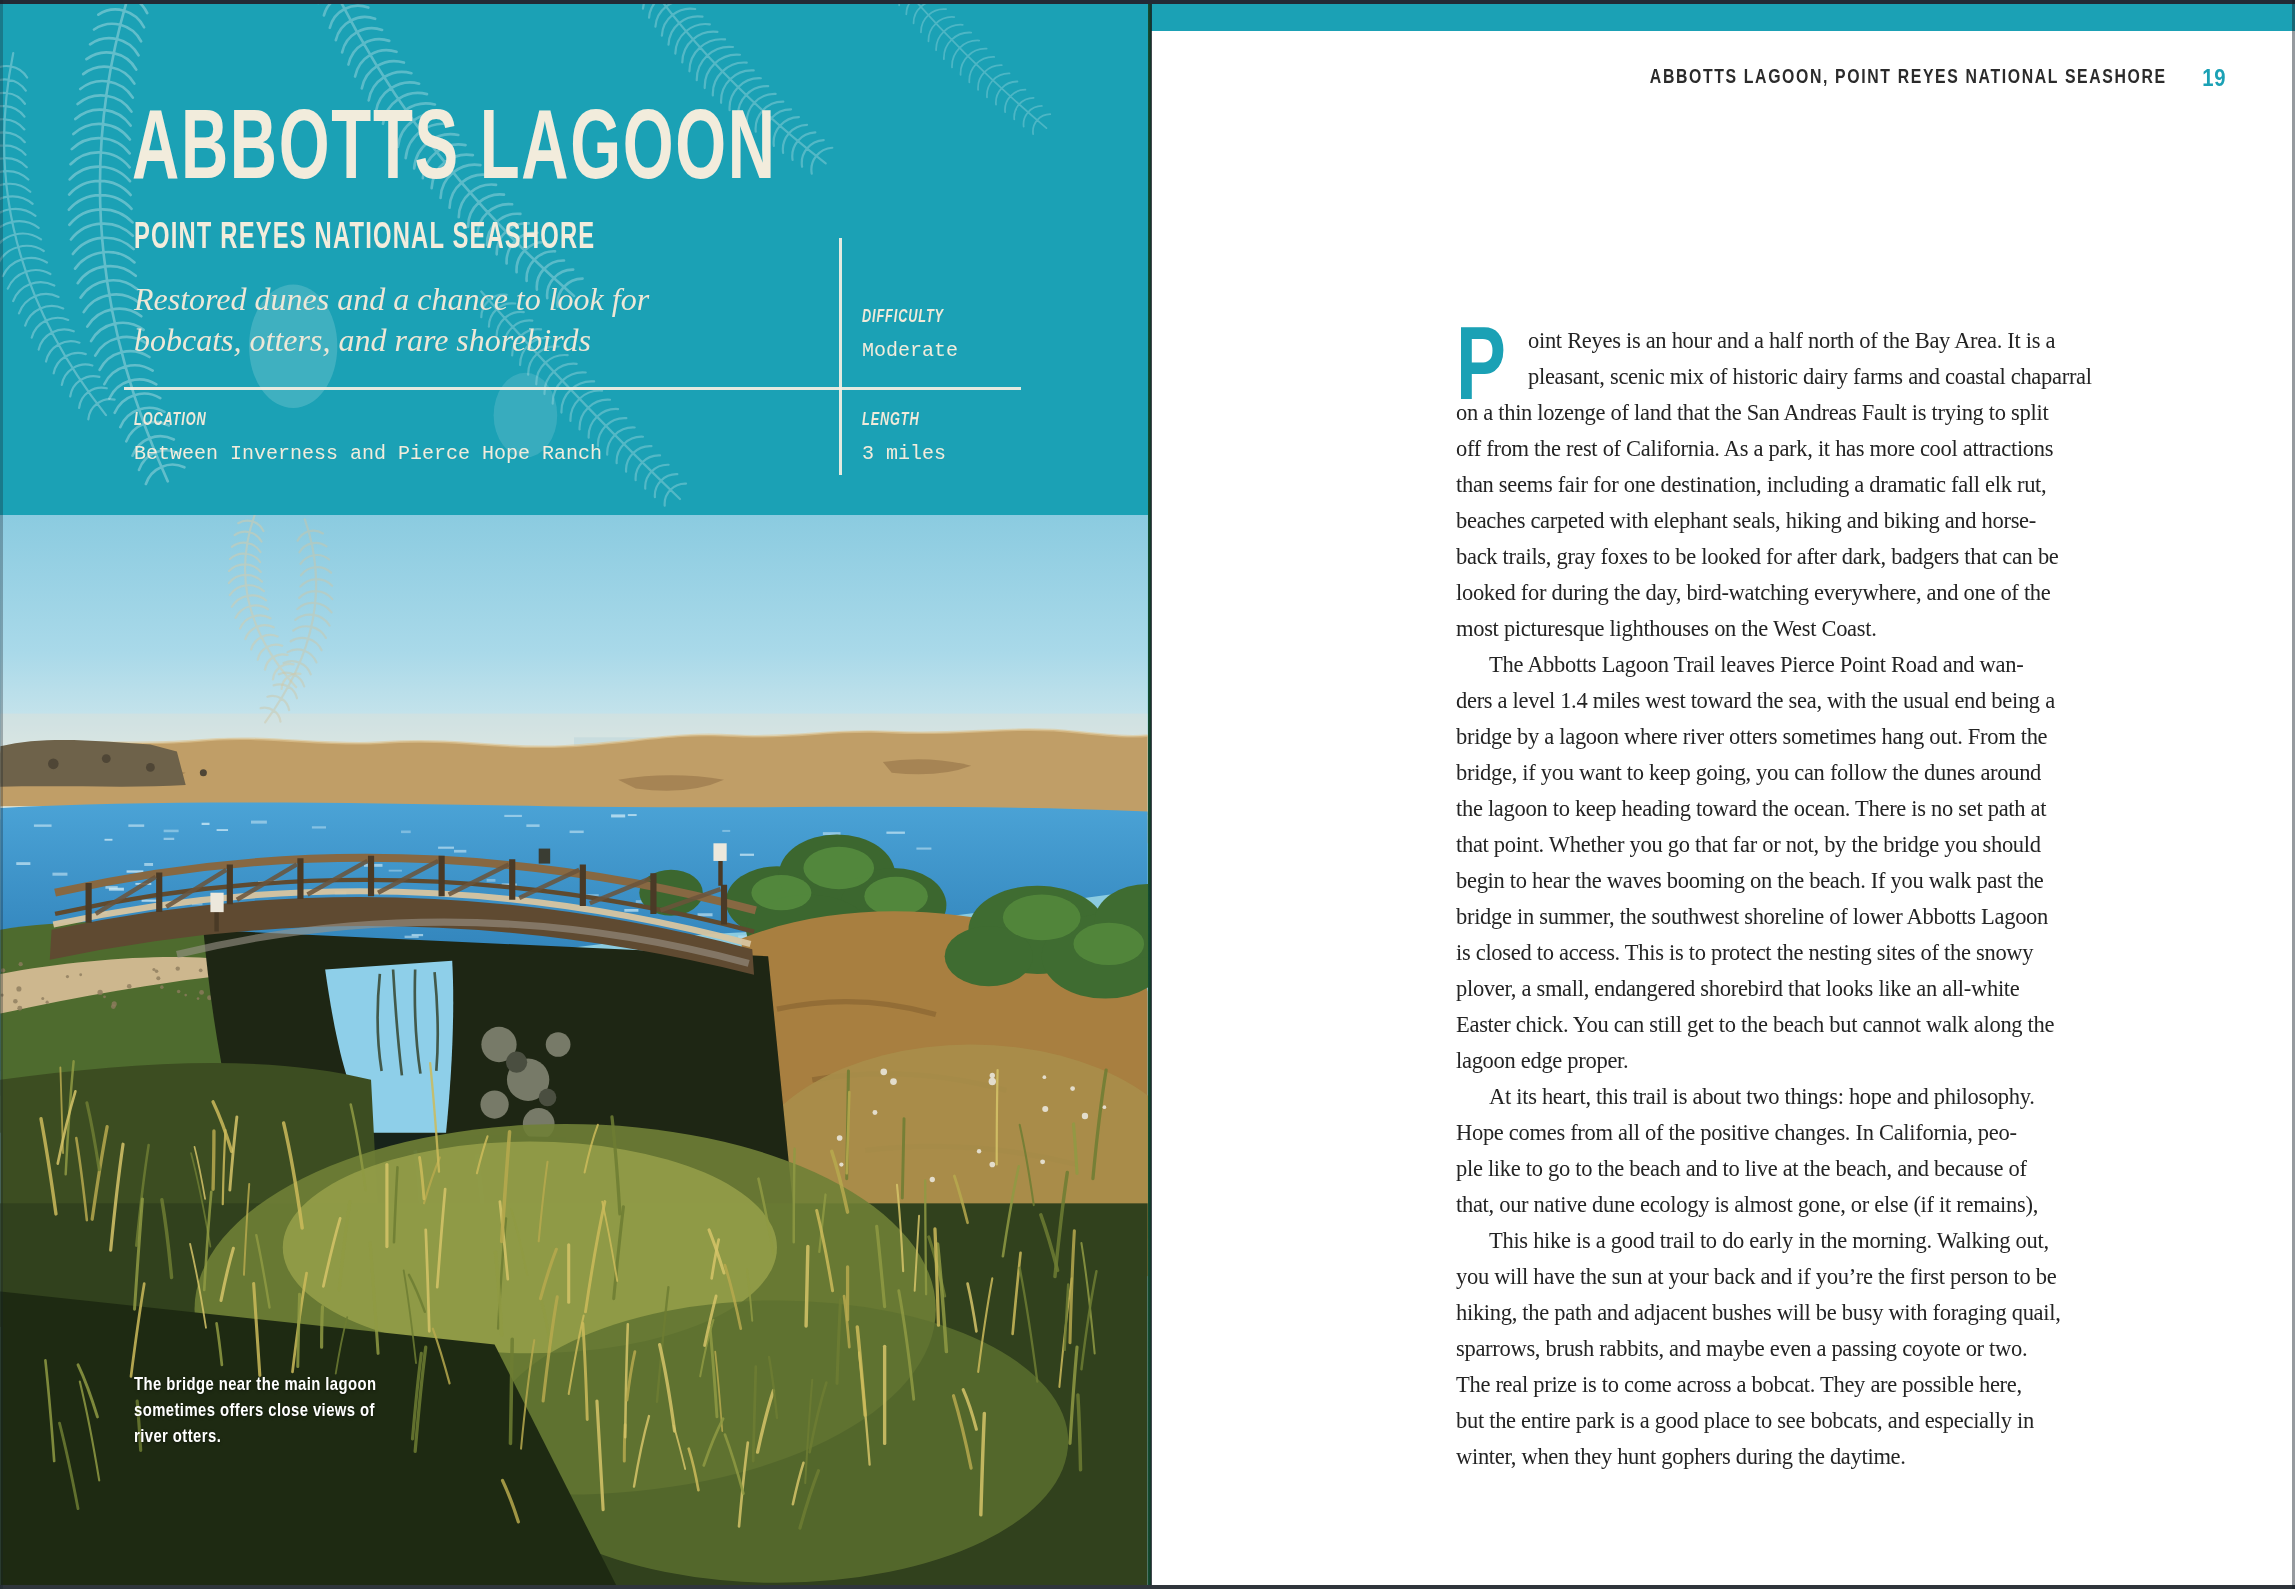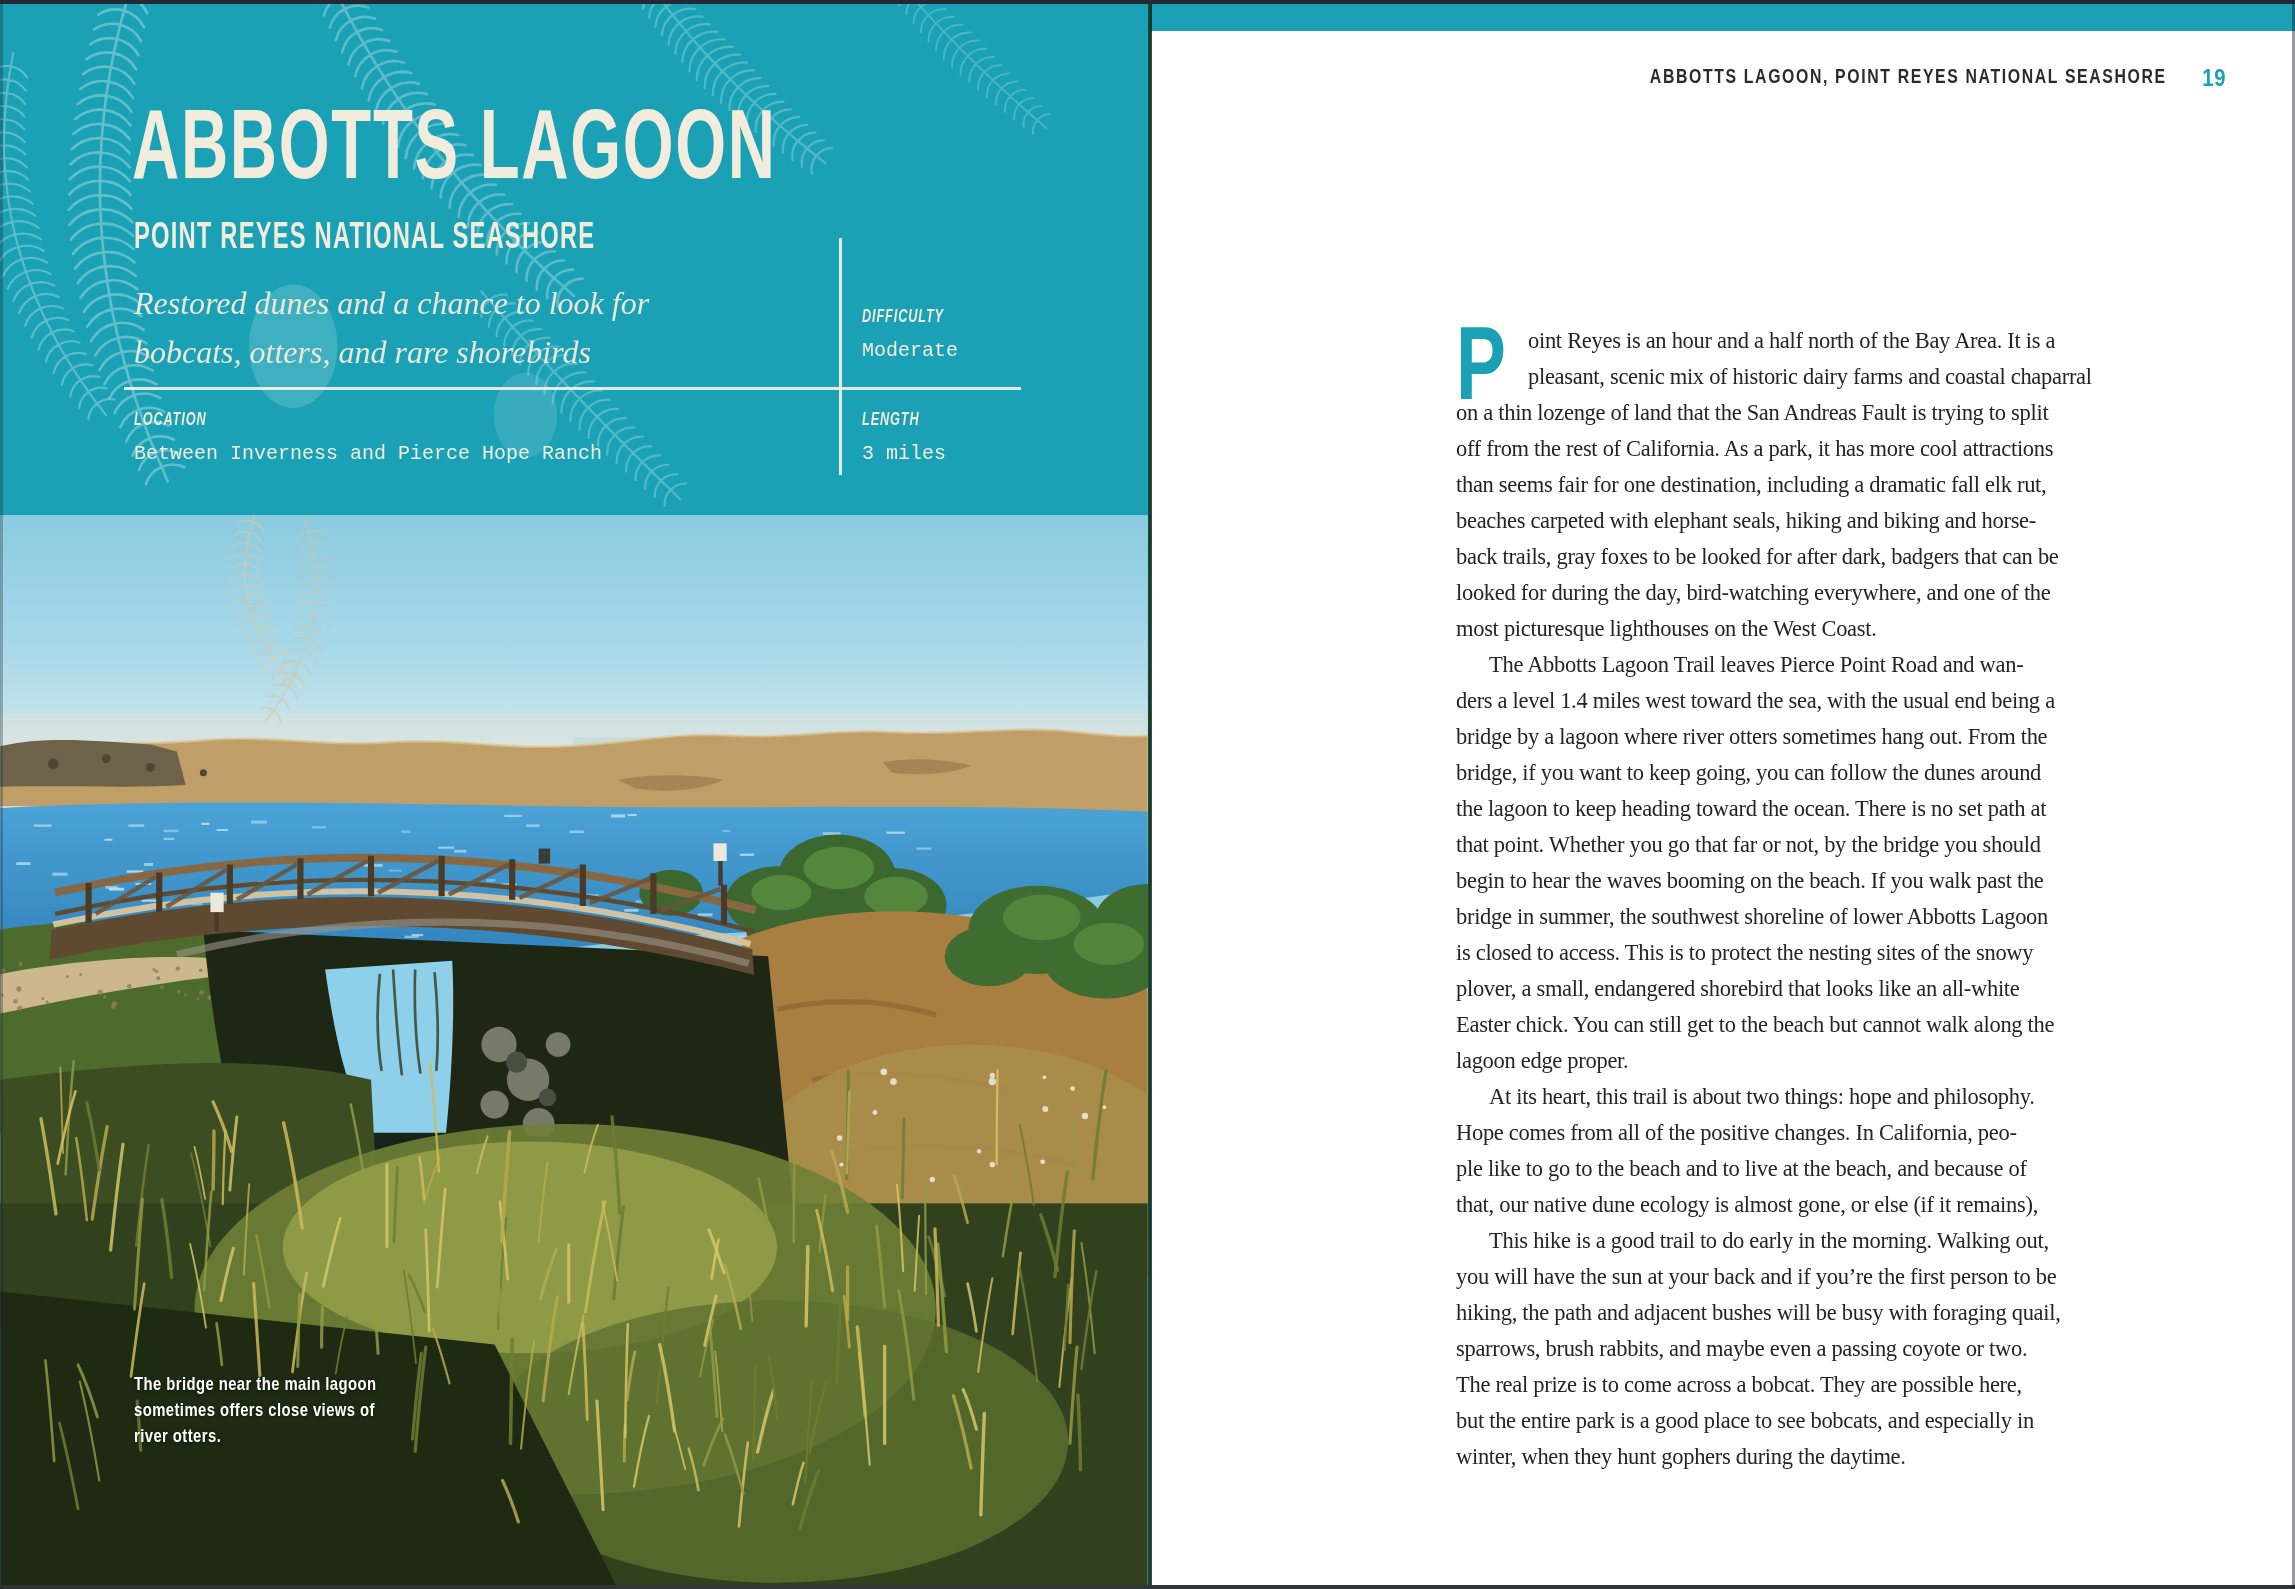--- a/index.html
+++ b/index.html
@@ -22,21 +22,21 @@
   .cx{display:inline-block;white-space:nowrap;transform-origin:left top;}
   .cx66{transform:scaleX(.66);}
   .cx72{transform:scaleX(.72);}
 
   .trail-title{position:absolute;left:132px;top:92px;margin:0;color:#f2ecdc;
                font-weight:700;font-size:99px;line-height:104px;letter-spacing:2.6px;}
   .trail-subtitle{position:absolute;left:134px;top:210px;margin:0;color:#f2ecdc;
                font-weight:700;font-size:36px;line-height:51px;letter-spacing:1.8px;}
   .tagline{position:absolute;left:134px;top:279px;margin:0;color:#ede7d7;
            font-family:"Liberation Serif",serif;font-style:italic;
-           font-size:32px;line-height:49px;white-space:pre-line;}
+           font-size:32px;line-height:41px;white-space:pre-line;}
 
   .rule-h{position:absolute;left:124px;top:387px;width:897px;height:2.6px;background:rgba(245,240,228,.92);}
   .rule-v{position:absolute;left:839px;top:238px;width:2.6px;height:237px;background:rgba(245,240,228,.92);}
 
   .info-block{position:absolute;}
   .info-label{font-weight:700;font-size:17.7px;letter-spacing:1.2px;color:#f0eada;line-height:19.4px;font-style:italic;}
   .info-value{font-family:Liberation Mono, monospace;font-size:20px;color:#f2ecdc;margin-top:10.6px;line-height:28px;}
   .ib-difficulty{left:862px;top:307px;}
   .ib-location{left:134px;top:410px;}
   .ib-length{left:862px;top:410px;}

